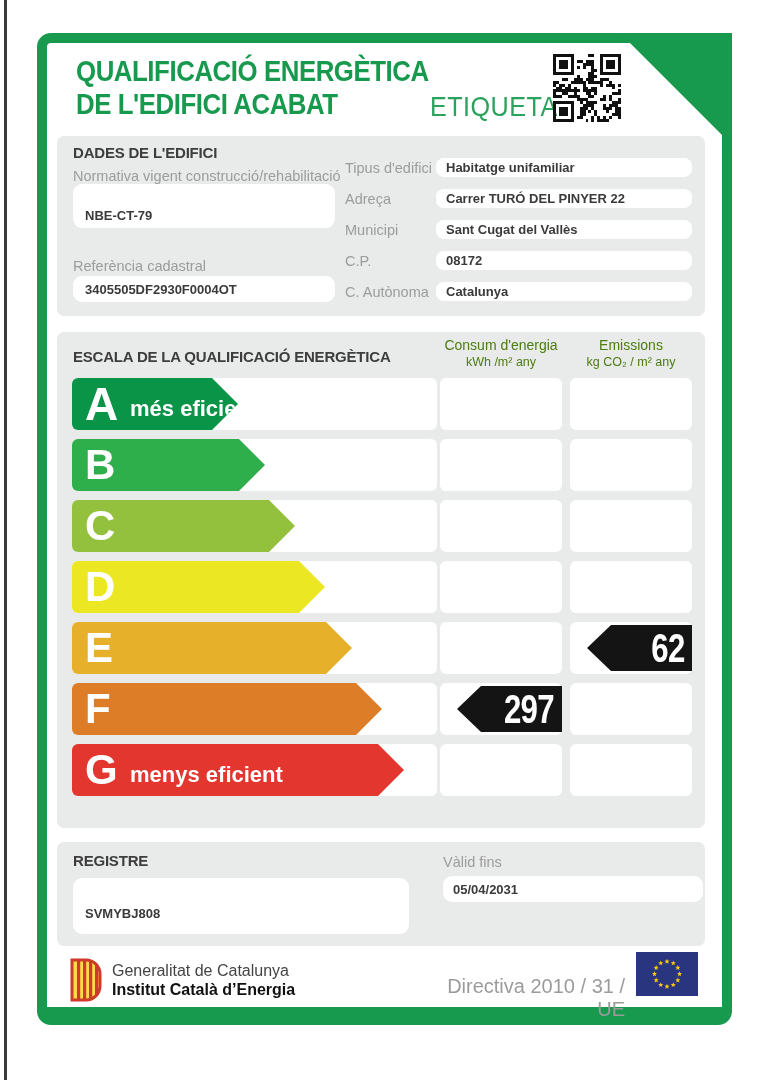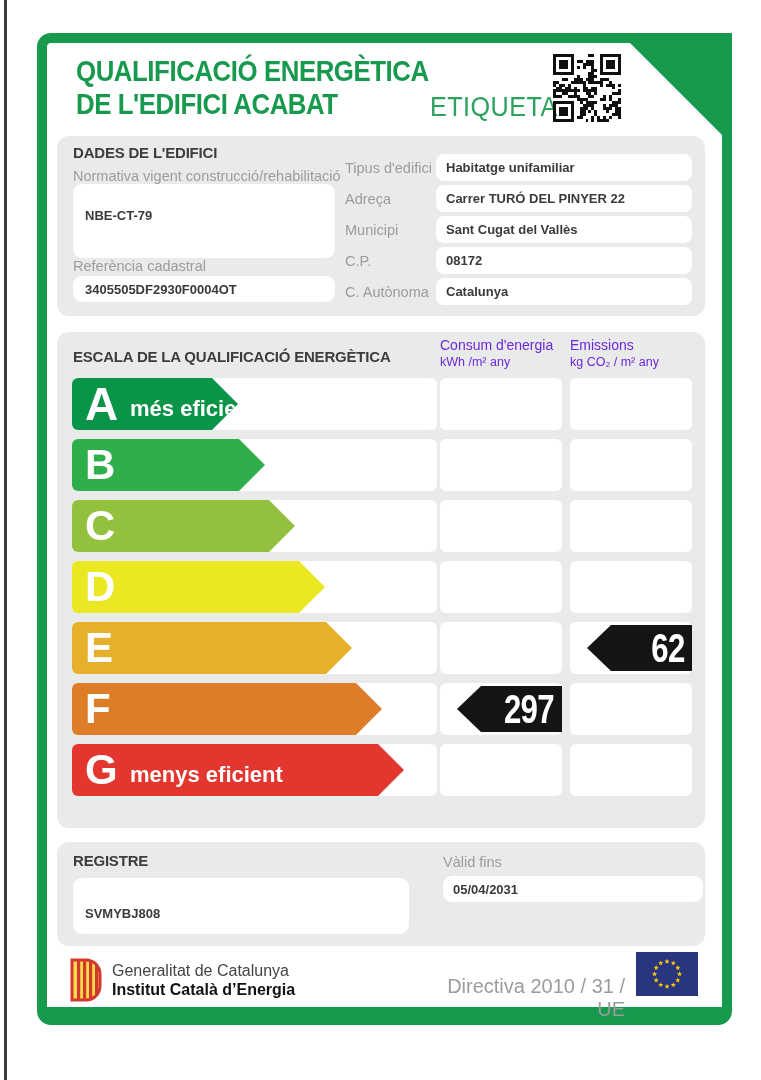--- a/index.html
+++ b/index.html
@@ -13,44 +13,44 @@
   .corner{position:absolute;left:598px;top:33px;width:134px;height:118px;pointer-events:none;}
 
   
   .title-block{position:absolute;left:76px;top:54px;color:#17994e;font-weight:700;
                font-size:30px;line-height:33px;letter-spacing:-.5px;transform:scaleX(.86);transform-origin:0 0;white-space:nowrap;}
   .etiqueta{position:absolute;left:430px;top:91px;color:#2ba25d;font-size:28px;font-weight:400;
             letter-spacing:.5px;transform:scaleX(.9);transform-origin:0 0;white-space:nowrap;}
   .qr{position:absolute;left:549px;top:54px;width:76px;height:68px;}
 
   
-  .panel{position:absolute;left:57px;width:648px;background:#e9eaea;border-radius:12px;}
+  .panel{position:absolute;left:57px;width:648px;background:#e9eaea;border-radius:7px;}
   .panel h2{position:absolute;left:16px;margin:0;font-size:15px;font-weight:700;color:#3d3d3d;letter-spacing:-.2px;}
   .lbl{position:absolute;color:#9c9c9c;font-size:14.5px;white-space:nowrap;}
   .vbox{position:absolute;background:#fff;border-radius:9px;}
   .vbox span{font-size:13px;font-weight:700;color:#3a3a3a;}
 
   
   .dades{top:136px;height:180px;}
   .dades h2{top:8px;}
   .norm-lbl{left:16px;top:32px;}
-  .norm-box{left:16px;top:48px;width:262px;height:74px;}
+  .norm-box{left:16px;top:48px;width:262px;height:44px;}
   .norm-box span{position:absolute;left:12px;top:24px;}
   .cad-lbl{left:16px;top:122px;}
   .cad-box{left:16px;top:140px;width:262px;height:26px;display:flex;align-items:center;padding-left:12px;box-sizing:border-box;}
   .fields{position:absolute;left:288px;top:18px;width:347px;}
   .frow{display:flex;align-items:center;height:27px;margin-bottom:4px;}
   .frow .flabel{width:91px;color:#9c9c9c;font-size:14.5px;flex:none;}
-  .frow .fbox{flex:1;height:27px;background:#fff;border-radius:8px;display:flex;align-items:center;padding-left:10px;box-sizing:border-box;}
+  .frow .fbox{flex:1;height:19px;background:#fff;border-radius:8px;display:flex;align-items:center;padding-left:10px;box-sizing:border-box;}
   .frow .fbox span{font-size:13px;font-weight:700;color:#3a3a3a;white-space:nowrap;}
 
   
   .escala{top:332px;height:496px;}
   .escala h2{top:16px;}
-  .colhead{position:absolute;top:5px;width:122px;color:#6d28d9;font-size:14px;line-height:17px;}
+  .colhead{position:absolute;top:5px;width:122px;text-align:center;color:#4d7c0f;font-size:14px;line-height:17px;}
   .colhead .sub{font-size:12.5px;}
   .colhead.cons{left:383px;}
   .colhead.emis{left:513px;}
   .rows{position:absolute;left:15px;top:46px;width:620px;}
   .srow{position:relative;height:52px;margin-bottom:9px;}
   .track{position:absolute;left:0;top:0;width:365px;height:52px;background:#fff;border-radius:6px;}
   .cell{position:absolute;top:0;width:122px;height:52px;background:#fff;border-radius:6px;}
   .cell.cons{left:368px;}
   .cell.emis{left:498px;}
   .arrow{position:absolute;left:0;top:0;height:52px;border-radius:6px 0 0 6px;

